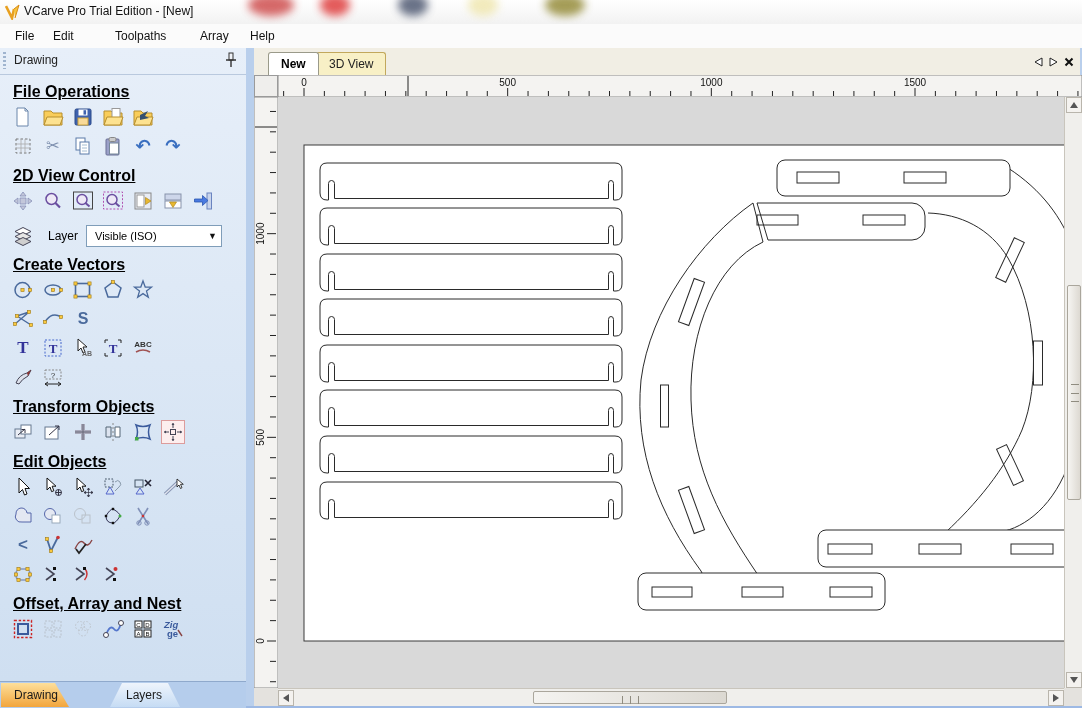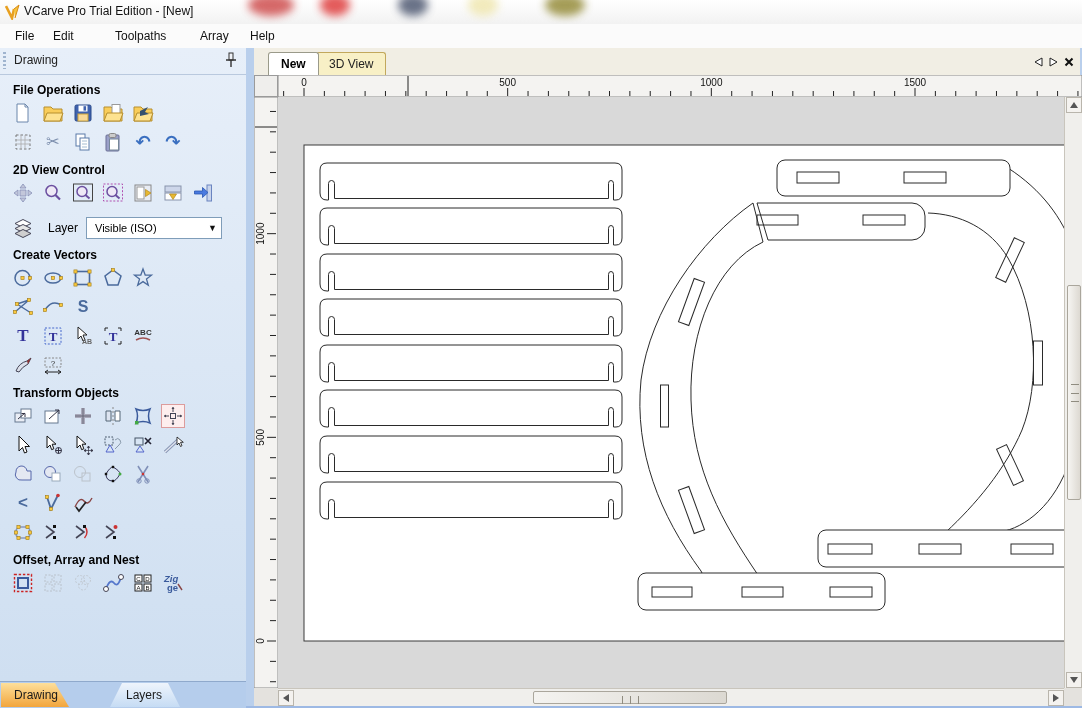--- a/index.html
+++ b/index.html
@@ -12,21 +12,21 @@
   #title-text{position:absolute;left:24px;top:4px;font-size:12px;color:#111;}
   #menubar{left:0;top:24px;width:1082px;height:24px;background:#fbfbfb;border-bottom:4px solid #8b5cf6;}
   .menu-item{position:absolute;top:3px;height:18px;padding:2px 7px;font-size:12px;color:#111;}
   
   #panel{left:0;top:48px;width:246px;height:633px;background:linear-gradient(#e7eff9,#cfdff1);}
   #phdr{position:relative;height:26px;border-bottom:1px solid #b9c9de;}
   #phdr .grip{position:absolute;left:3px;top:4px;width:3px;height:17px;
     background:repeating-linear-gradient(#9fb4cf 0 2px,transparent 2px 4px);}
   #phdr .t{position:absolute;left:14px;top:5px;font-size:12px;color:#222;}
   #pin{position:absolute;right:8px;top:4px;}
-  .sec-title{margin:8px 0 0 13px;font-size:12px;font-weight:bold;color:#000;}
+  .sec-title{margin:8px 0 0 13px;font-size:16px;font-weight:bold;color:#000;text-decoration:underline;}
   .icon-row{margin:5px 0 0 12px;height:24px;white-space:nowrap;}
   .ic{display:inline-block;width:22px;height:22px;margin-right:8px;vertical-align:top;text-align:center;position:relative;}
   .ic svg{width:22px;height:22px;display:block;}
   .ic.ch{line-height:22px;font-weight:bold;}
   .ic.dis{opacity:.45;filter:grayscale(1);}
   .ic.sel{background:#fdeeee;outline:1px solid #dc9c9c;}
   #layer-row{margin:10px 0 0 12px;height:24px;display:flex;align-items:center;}
   #layer-row .lbl{font-size:12px;font-weight:normal;color:#000;margin:0 8px 0 6px;}
   #layer-select{width:122px;height:20px;background:#fff;border:1px solid #7f9db9;font-size:11px;
     display:flex;align-items:center;justify-content:space-between;padding:0 4px 0 8px;color:#000;}
@@ -241,20 +241,21 @@
             <path d="M4 6h5v10H4Z" fill="#dde4f0" stroke="#567"></path>
             <path d="M18 6h-5v10h5Z" fill="#fff" stroke="#567"></path>
           </svg></span><span class="ic"><svg viewBox="0 0 22 22">
             <path d="M4 4Q11 7 18 4 15 11 18 18 11 15 4 18 7 11 4 4Z" fill="none" stroke="#3a5a9c" stroke-width="1.5"></path>
             <rect x="3" y="16" width="3.5" height="3.5" fill="#44aa44"></rect>
           </svg></span><span class="ic sel"><svg viewBox="0 0 22 22">
             <rect x="8.5" y="8.5" width="5" height="5" fill="none" stroke="#445"></rect>
             <path d="M11 2v5M11 15v5M2 11h5M15 11h5" stroke="#445"></path>
             <path d="M11 2l-1.5 2h3zM11 20l-1.5-2h3zM2 11l2-1.5v3zM20 11l-2-1.5v3z" fill="#445"></path>
           </svg></span></div>
+      <div class="sec-title">Edit Objects</div>
       <div class="icon-row"><span class="ic"><svg viewBox="0 0 22 22">
             <path d="M7 2v15l3.5-3.5 2 5.5 2.5-1-2-5.5h4.5z" fill="#fff" stroke="#111"></path>
           </svg></span><span class="ic"><svg viewBox="0 0 22 22">
             <path d="M5 2v12l3-3 1.6 4.6 2.2-.8-1.6-4.6h3.8z" fill="#fff" stroke="#111"></path>
             <circle cx="16.5" cy="16.5" r="3" fill="none" stroke="#334"></circle>
             <path d="M16.5 13.5v6M13.5 16.5h6" stroke="#334"></path>
           </svg></span><span class="ic"><svg viewBox="0 0 22 22">
             <path d="M5 2v12l3-3 1.6 4.6 2.2-.8-1.6-4.6h3.8z" fill="#fff" stroke="#111"></path>
             <path d="M16.5 12v9M12 16.5h9M16.5 12l-1.2 1.6h2.4zM16.5 21l-1.2-1.6h2.4zM12 16.5l1.6-1.2v2.4zM21 16.5l-1.6-1.2v2.4z" stroke="#334" fill="#334" stroke-width="0.7"></path>
           </svg></span><span class="ic"><svg viewBox="0 0 22 22">

